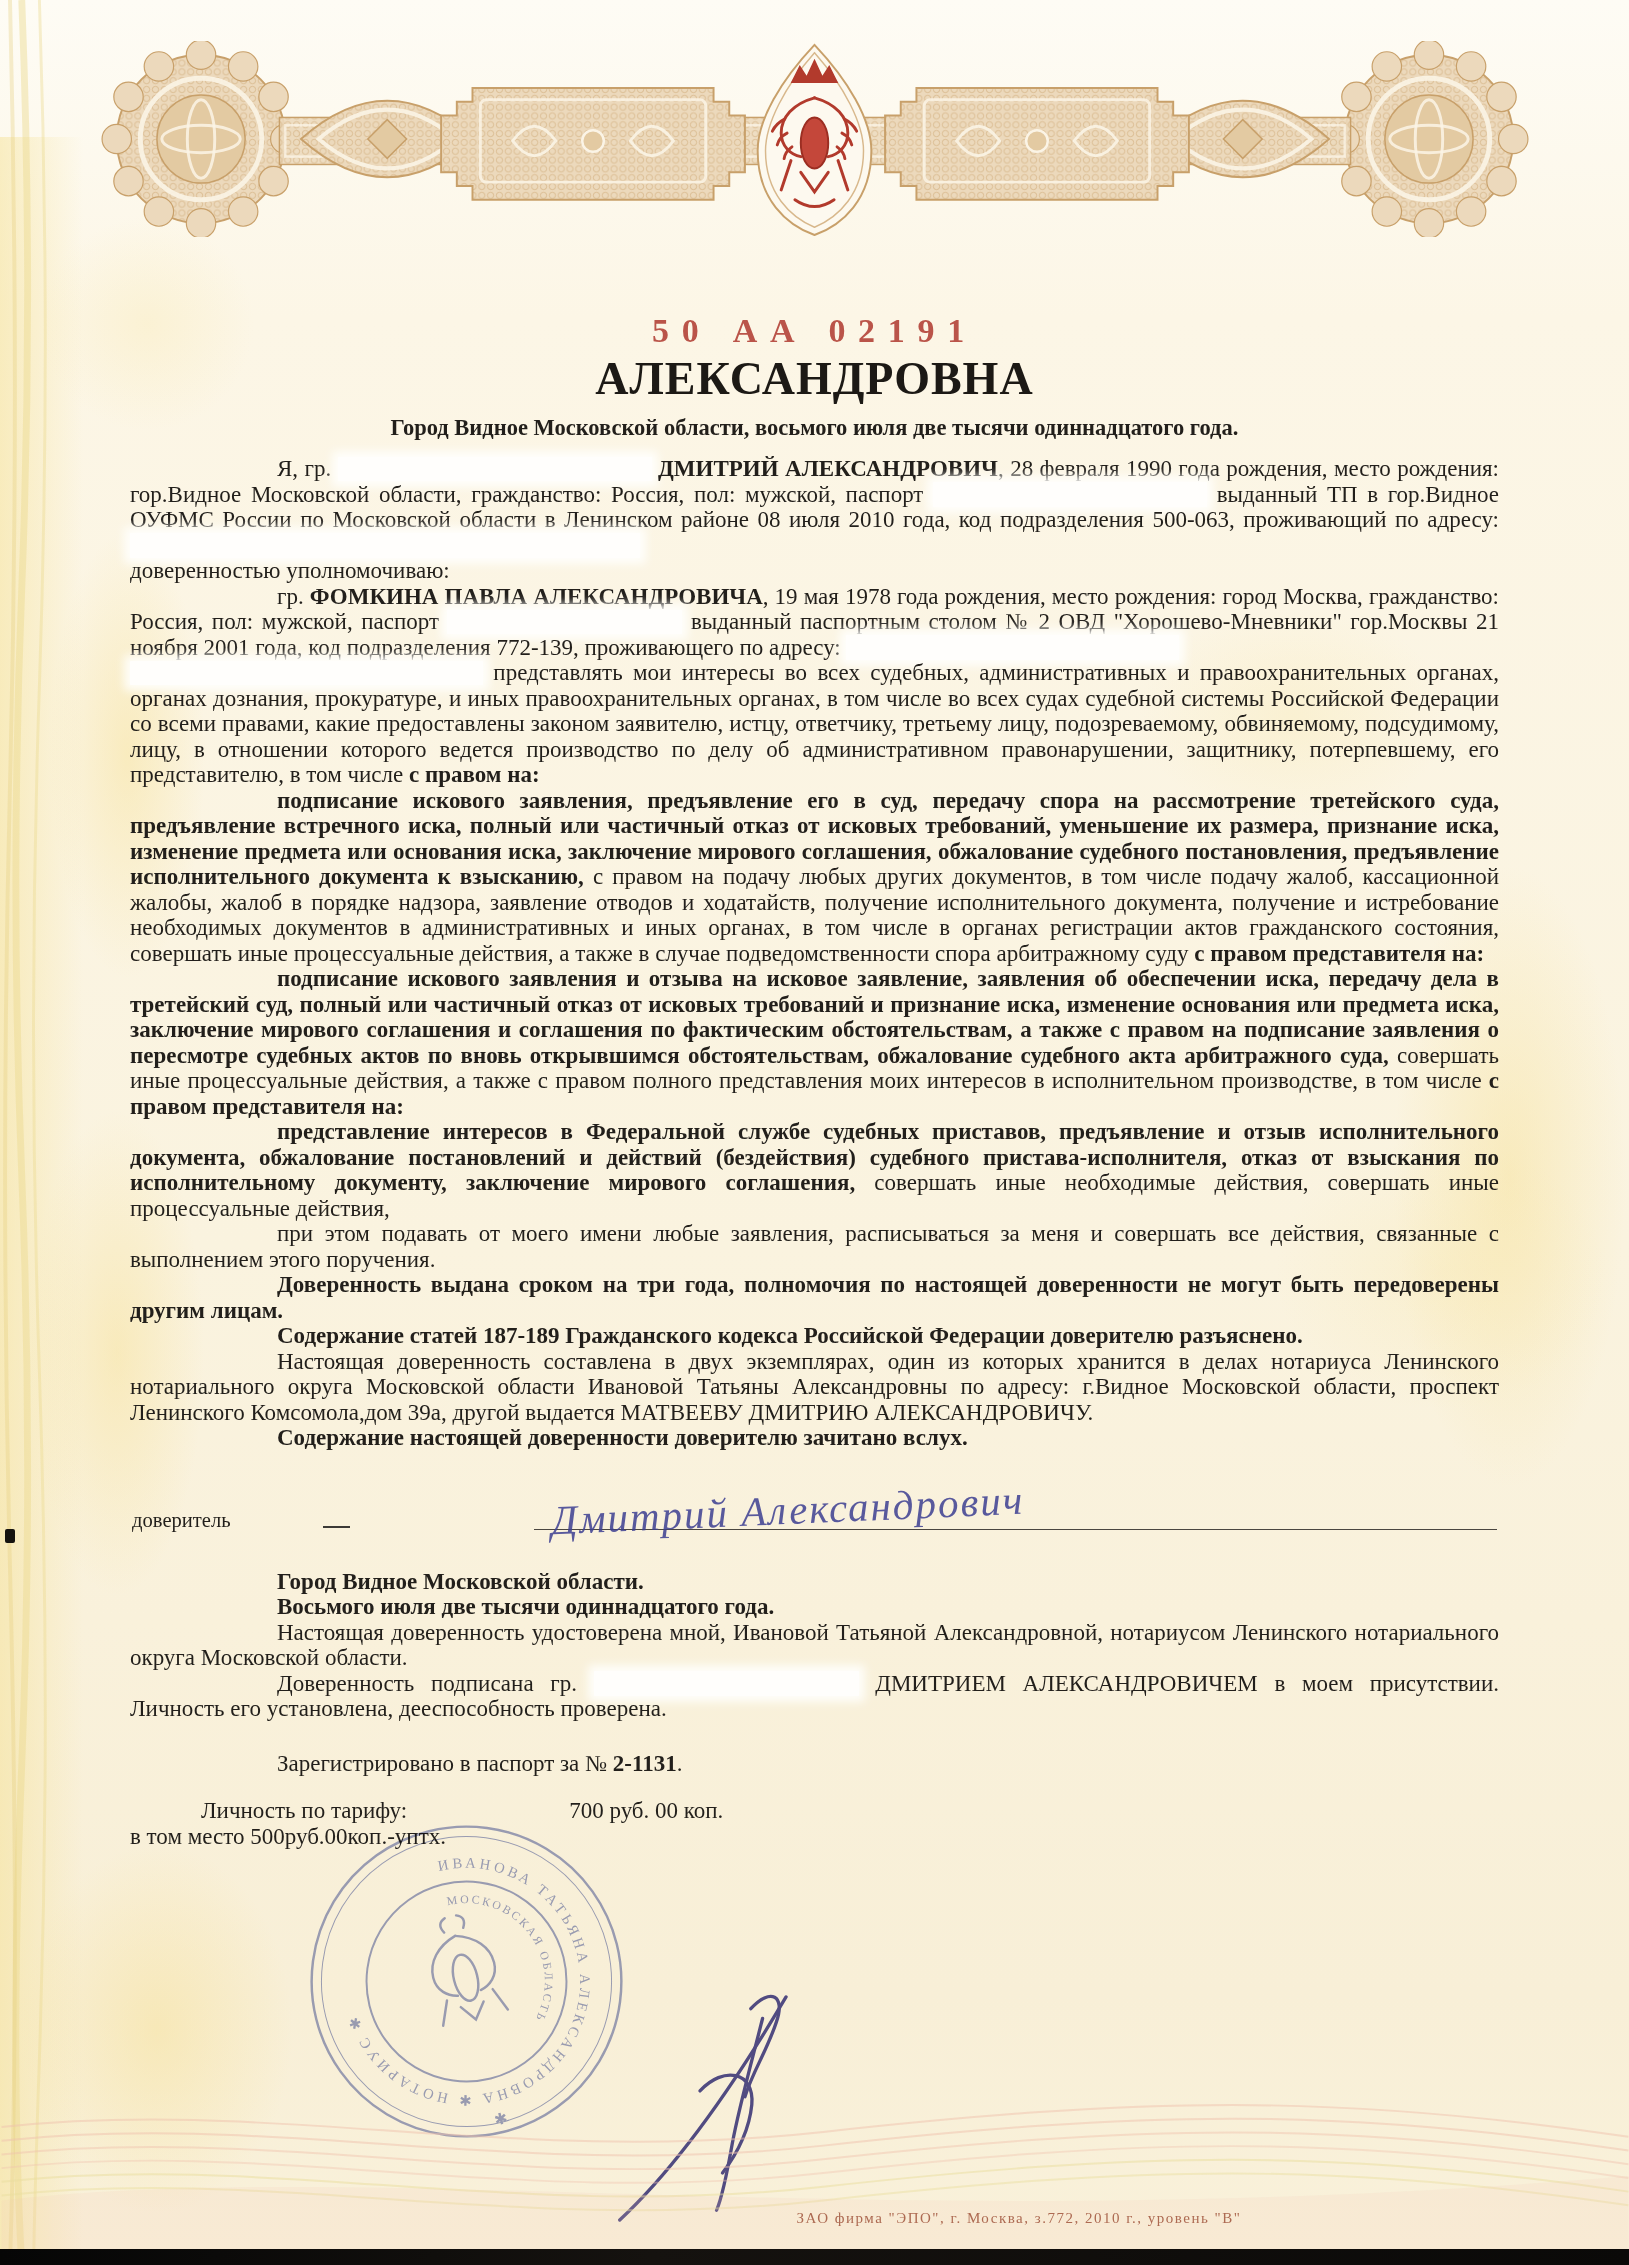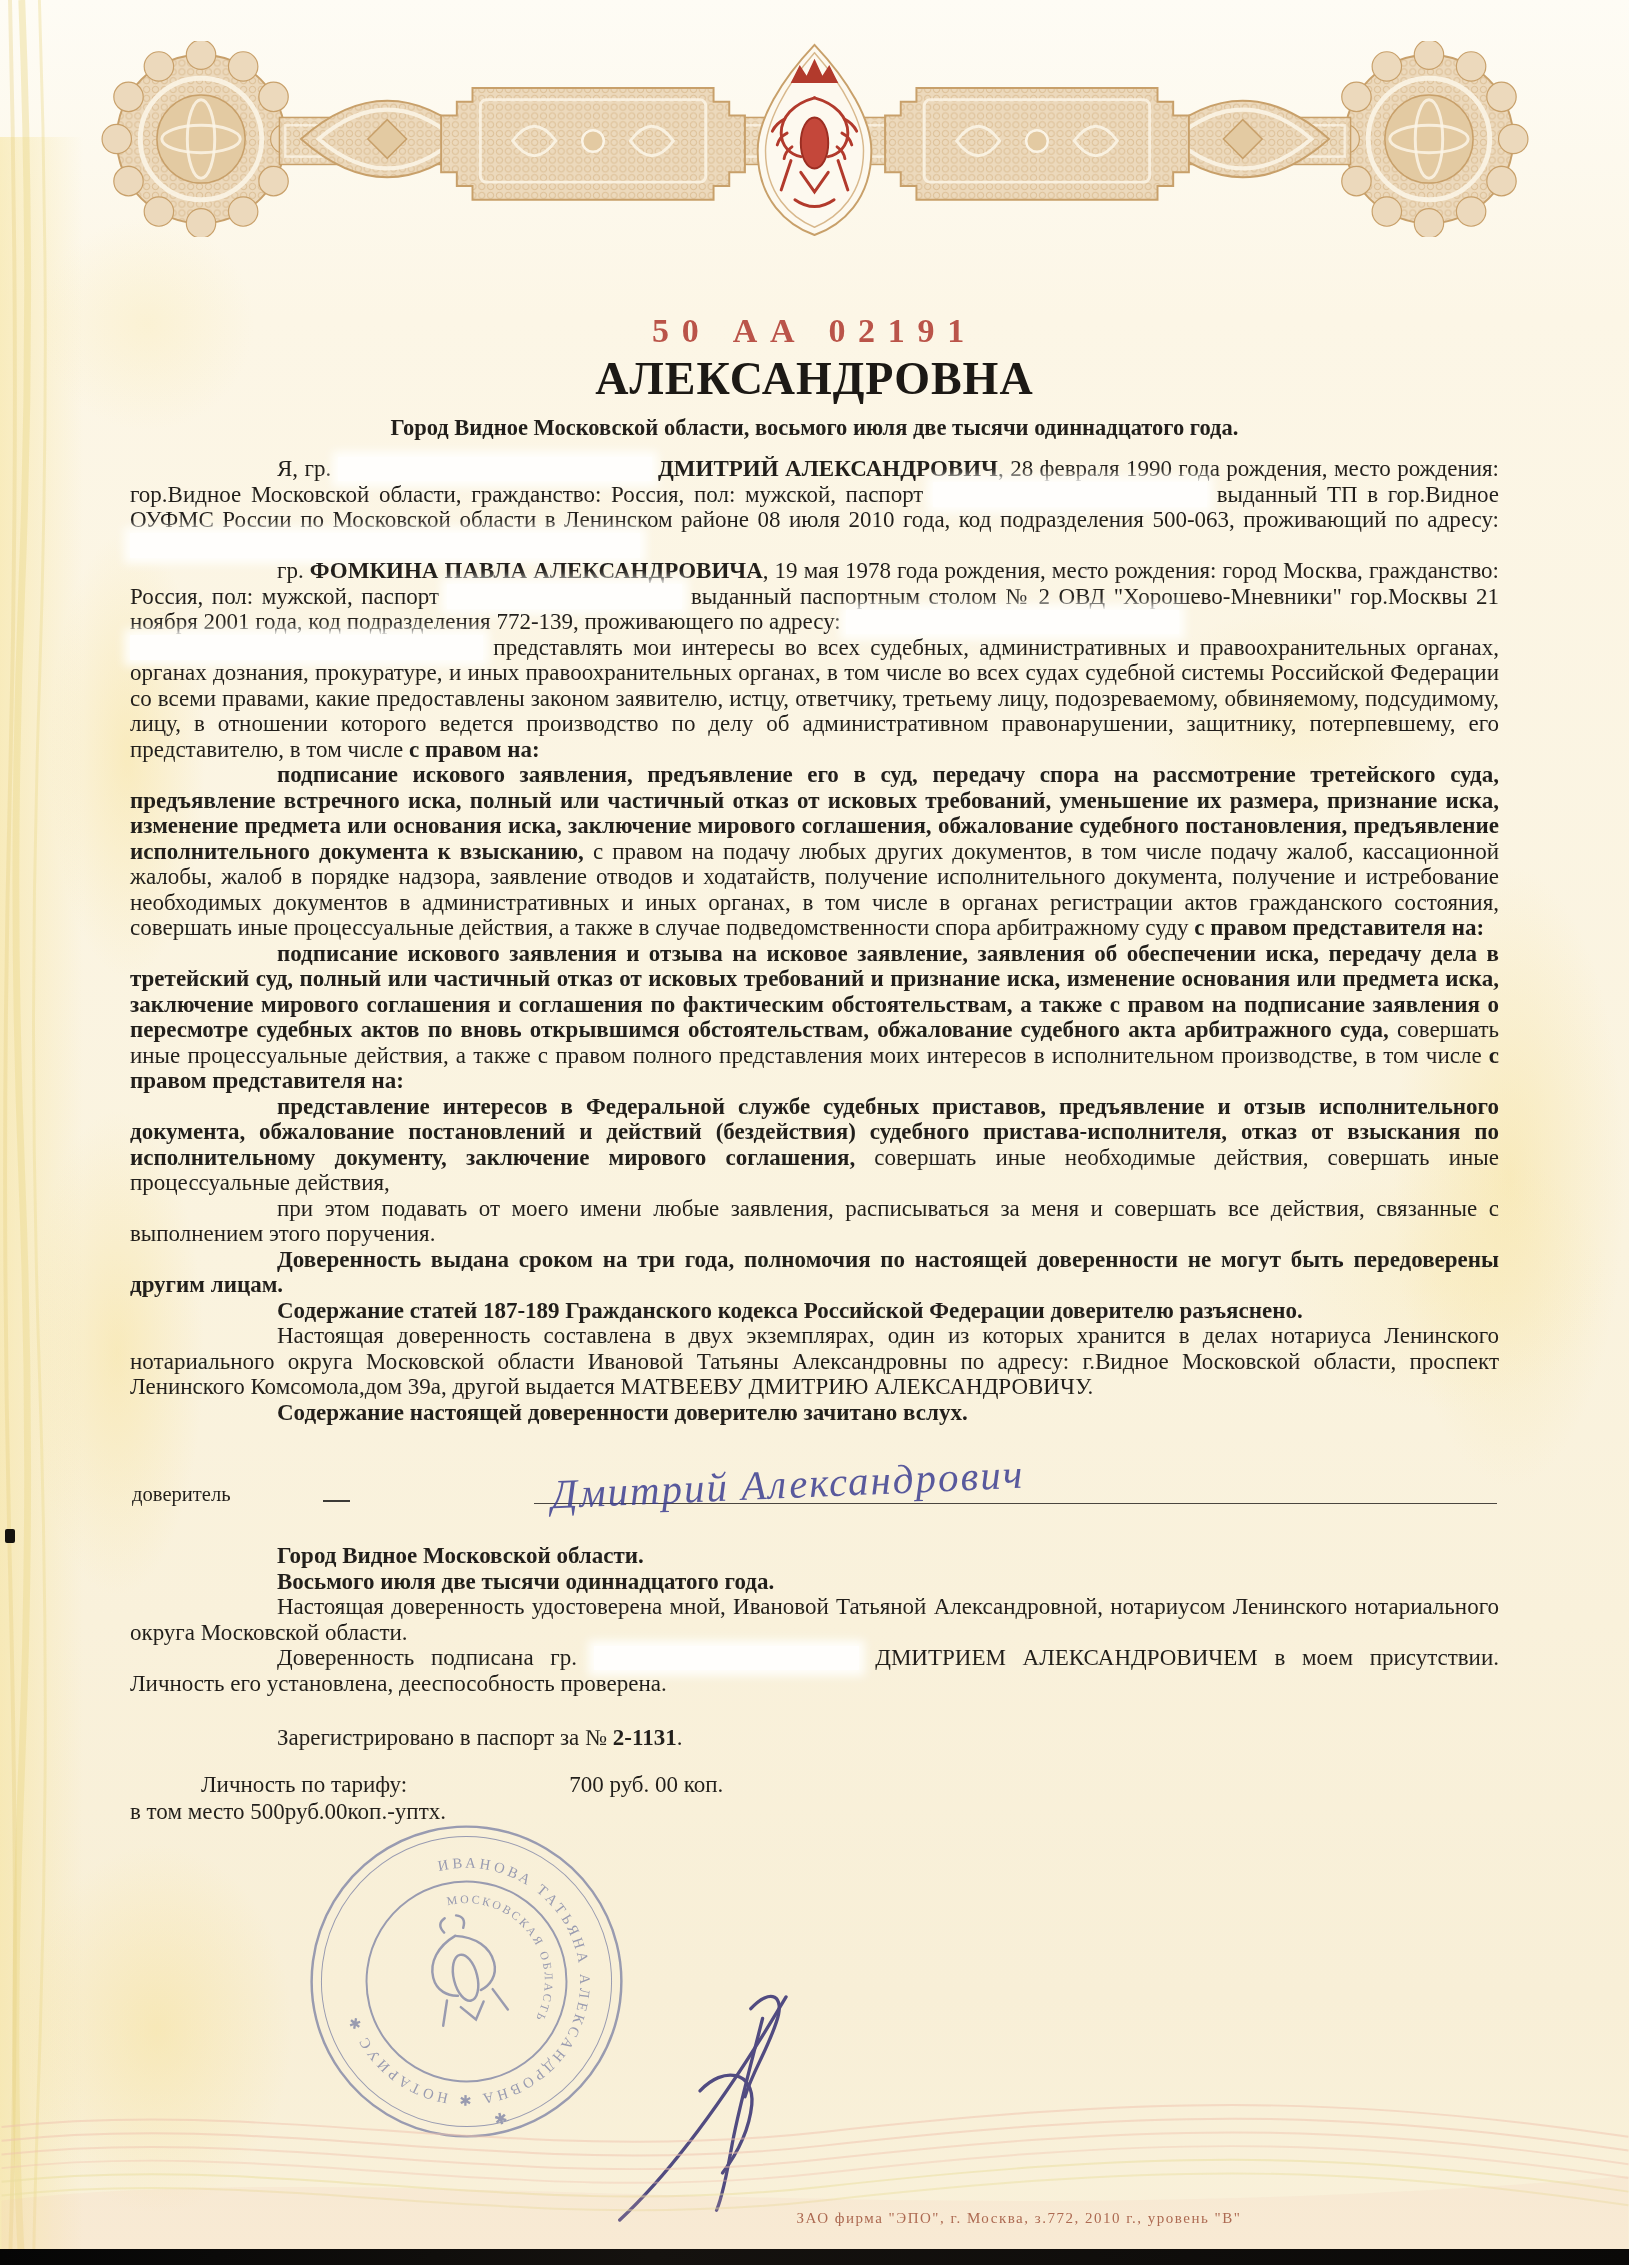--- a/index.html
+++ b/index.html
@@ -150,20 +150,21 @@
     </g>
   </svg>
 
   <div class="content">
     <div class="serial">50 АА 02191</div>
     <h1 class="title">АЛЕКСАНДРОВНА</h1>
     <div class="subtitle">Город Видное Московской области, восьмого июля две тысячи одиннадцатого года.</div>
 
     <div class="bodytext">
         <p class="para ind"><span>Я, гр. </span><span class="redact" style="width: 314px;"></span><span>  </span><span class="b">ДМИТРИЙ АЛЕКСАНДРОВИЧ</span><span>, 28 февраля 1990 года рождения, место рождения: гор.Видное Московской области, гражданство: Россия, пол: мужской, паспорт </span><span class="redact" style="width: 274px;"></span><span> выданный ТП в гор.Видное ОУФМС России по Московской области в Ленинском районе 08 июля 2010 года, код подразделения 500-063, проживающий по адресу: </span><span class="redact" style="width: 510px;"></span></p>
+        <p class="para"><span>доверенностью уполномочиваю:</span></p>
         <p class="para ind"><span>гр. </span><span class="b">ФОМКИНА ПАВЛА АЛЕКСАНДРОВИЧА</span><span>, 19 мая 1978 года рождения, место рождения: город Москва, гражданство: Россия, пол: мужской, паспорт </span><span class="redact" style="width: 235px;"></span><span> выданный паспортным столом № 2 ОВД "Хорошево-Мневники" гор.Москвы 21 ноября 2001 года, код подразделения 772-139, проживающего по адресу: </span><span class="redact" style="width: 333px;"></span></p>
         <p class="para"><span class="redact" style="width: 353px;"></span><span> представлять мои интересы во всех судебных, административных и правоохранительных органах, органах дознания, прокуратуре, и иных правоохранительных органах, в том числе во всех судах судебной системы Российской Федерации со всеми правами, какие предоставлены законом заявителю, истцу, ответчику, третьему лицу, подозреваемому, обвиняемому, подсудимому, лицу, в отношении которого ведется производство по делу об административном правонарушении, защитнику, потерпевшему, его представителю, в том числе </span><span class="b">с правом на:</span></p>
         <p class="para ind"><span class="b">подписание искового заявления, предъявление его в суд, передачу спора на рассмотрение третейского суда, предъявление встречного иска, полный или частичный отказ от исковых требований, уменьшение их размера, признание иска, изменение предмета или основания иска, заключение мирового соглашения, обжалование судебного постановления, предъявление исполнительного документа к взысканию,</span><span> с правом на подачу любых других документов, в том числе подачу жалоб, кассационной жалобы, жалоб в порядке надзора, заявление отводов и ходатайств, получение исполнительного документа, получение и истребование необходимых документов в административных и иных органах, в том числе в органах регистрации актов гражданского состояния, совершать иные процессуальные действия, а также в случае подведомственности спора арбитражному суду </span><span class="b">с правом представителя на:</span></p>
         <p class="para ind"><span class="b">подписание искового заявления и отзыва на исковое заявление, заявления об обеспечении иска, передачу дела в третейский суд, полный или частичный отказ от исковых требований и признание иска, изменение основания или предмета иска, заключение мирового соглашения и соглашения по фактическим обстоятельствам, а также с правом на подписание заявления о пересмотре судебных актов по вновь открывшимся обстоятельствам, обжалование судебного акта арбитражного суда,</span><span> совершать иные процессуальные действия, а также с правом полного представления моих интересов в исполнительном производстве, в том числе </span><span class="b">с правом представителя на:</span></p>
         <p class="para ind"><span class="b">представление интересов в Федеральной службе судебных приставов, предъявление и отзыв исполнительного документа, обжалование постановлений и действий (бездействия) судебного пристава-исполнителя, отказ от взыскания по исполнительному документу, заключение мирового соглашения,</span><span> совершать иные необходимые действия, совершать иные процессуальные действия,</span></p>
         <p class="para ind"><span>при этом подавать от моего имени любые заявления, расписываться за меня и совершать все действия, связанные с выполнением этого поручения.</span></p>
         <p class="para ind"><span class="b">Доверенность выдана сроком на три года, полномочия по настоящей доверенности не могут быть передоверены другим лицам.</span></p>
         <p class="para ind"><span class="b">Содержание статей 187-189 Гражданского кодекса Российской Федерации доверителю разъяснено.</span></p>
         <p class="para ind"><span>Настоящая доверенность составлена в двух экземплярах, один из которых хранится в делах нотариуса Ленинского нотариального округа Московской области Ивановой Татьяны Александровны по адресу: г.Видное Московской области, проспект Ленинского Комсомола,дом 39а, другой выдается МАТВЕЕВУ ДМИТРИЮ АЛЕКСАНДРОВИЧУ.</span></p>
         <p class="para ind"><span class="b">Содержание настоящей доверенности доверителю зачитано вслух.</span></p>

